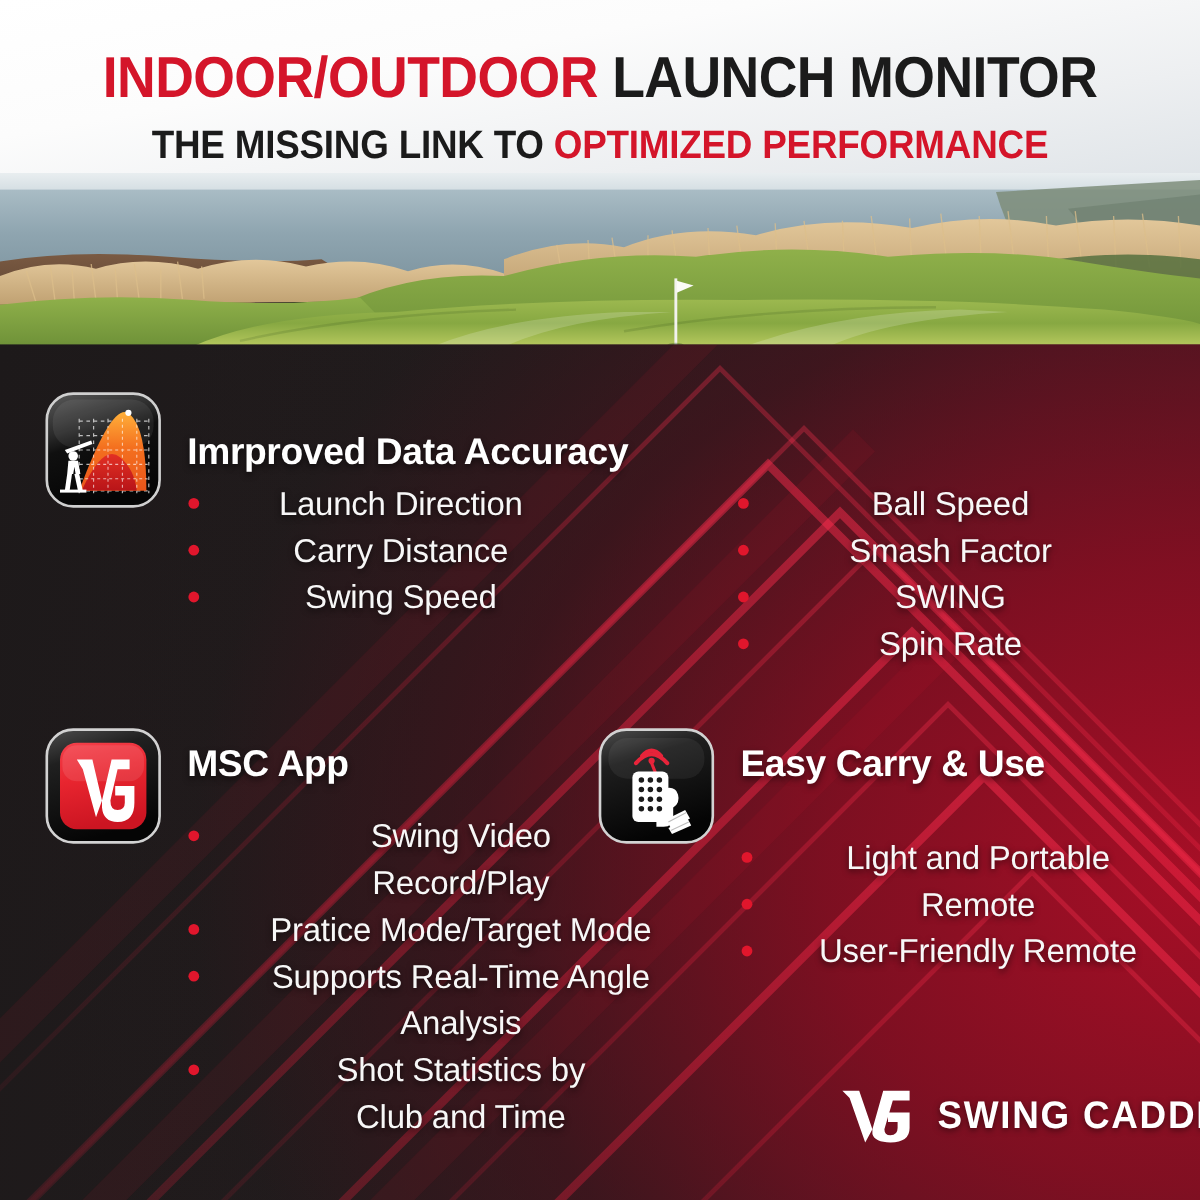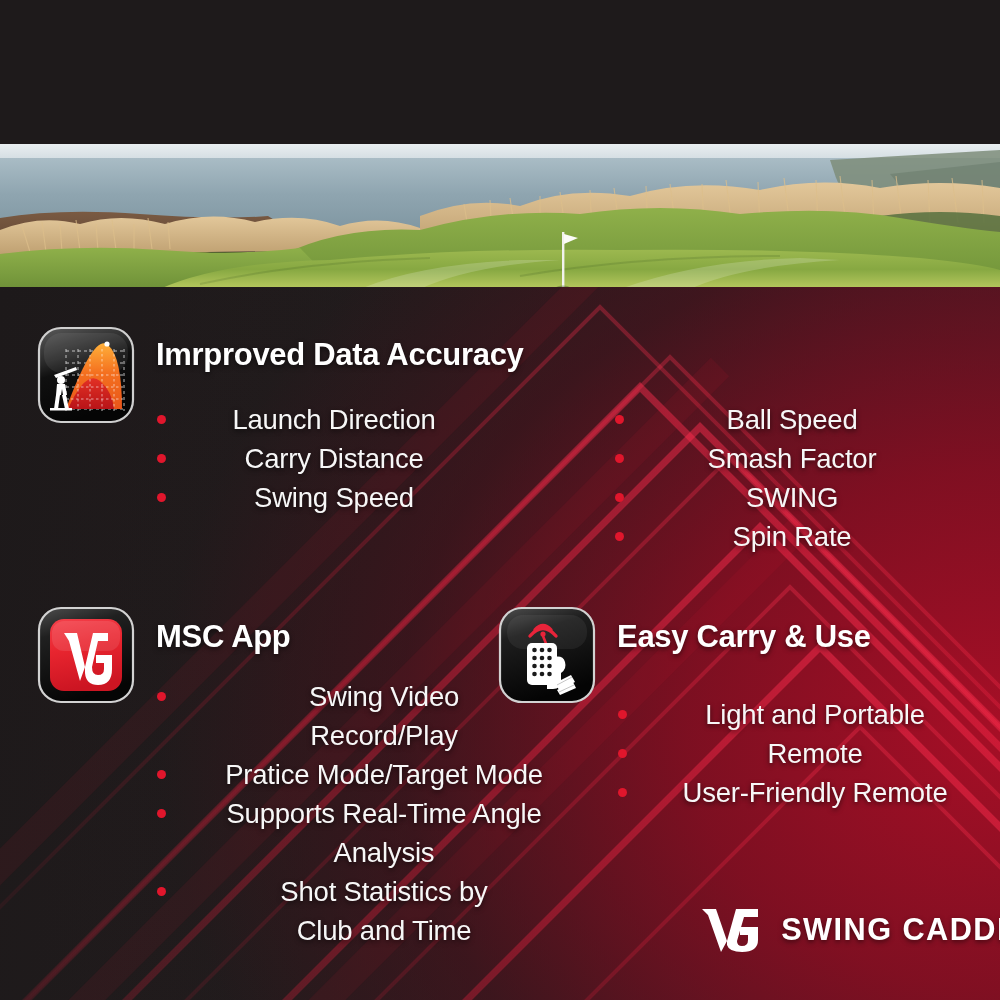--- a/index.html
+++ b/index.html
@@ -153,20 +153,30 @@
     white-space: nowrap;
     transform: scaleX(0.96);
     text-shadow: 0 2px 5px rgba(0,0,0,0.5);
   }
 </style>
 </head>
 <body>
 
 <div id="poster">
 
+  <div class="header">
+    <div class="header-line1">
+      <span class="hl-red">INDOOR/OUTDOOR</span>
+      <span class="hl-dark">LAUNCH MONITOR</span>
+    </div>
+    <div class="header-line2">
+      <span class="hl-dark">THE MISSING LINK TO</span>
+      <span class="hl-red">OPTIMIZED PERFORMANCE</span>
+    </div>
+  </div>
 
   <div class="photo">
     <svg width="1000" height="145" viewBox="0 0 1000 145">
       <defs>
         <linearGradient id="skyG" x1="0" y1="0" x2="0" y2="1">
           <stop offset="0" stop-color="#e9eef0"></stop>
           <stop offset="1" stop-color="#d3dde2"></stop>
         </linearGradient>
         <linearGradient id="seaG" x1="0" y1="0" x2="0" y2="1">
           <stop offset="0" stop-color="#a9bcc5"></stop>
@@ -323,21 +333,21 @@
             <path d="M18 50 L40 42 L41 45 L20 53 Z"></path>
             <circle cx="25" cy="55" r="4"></circle>
             <path d="M21 59 L29 59 L31 70 L27 70 L26 64 L25 70 L20 70 Z"></path>
             <path d="M20 70 L24 70 L22 84 L18 84 Z"></path>
             <path d="M26 70 L30 70 L33 84 L29 84 Z"></path>
             <rect x="14" y="83" width="22" height="2.5"></rect>
           </g>
         </svg>
       </div>
 
-      <div class="feature-title" style="left:156px; top:50px;text-align:right;">Imrproved Data Accuracy</div>
+      <div class="feature-title" style="left:156px; top:72px;text-align:right;">Imrproved Data Accuracy</div>
 
       <ul class="bullets" style="left:156px; top:113px; width:330px;">
         <li>
           <span class="dot"></span>
           <span class="txt">Launch Direction</span>
         </li>
         <li>
           <span class="dot"></span>
           <span class="txt">Carry Distance</span>
         </li>

